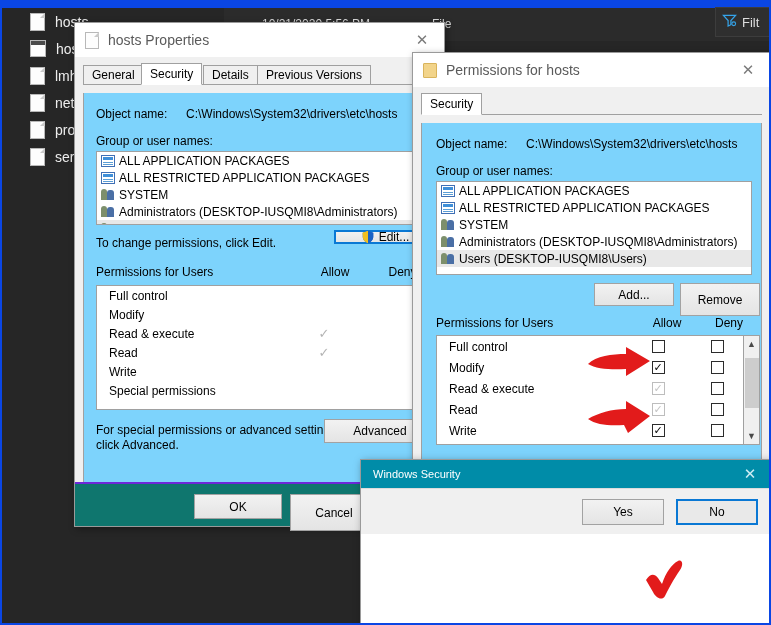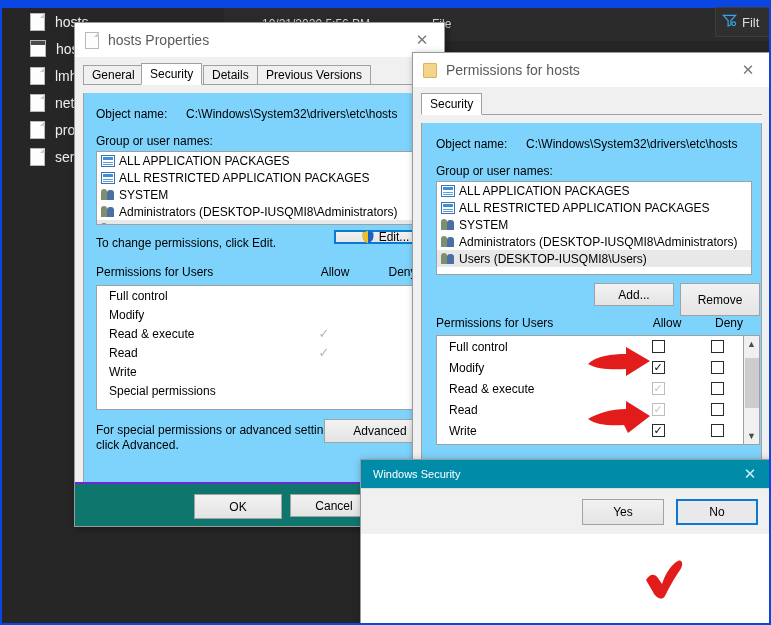--- a/index.html
+++ b/index.html
@@ -453,21 +453,21 @@
       <div class="lbl" style="position:absolute; left:12px; top:345px;">click Advanced.</div>
       <div class="btn" style="position:absolute; left:240px; top:326px; width:112px; height:24px;">
         <span>Advanced</span>
       </div>
     </div>
 
     <div class="btnbar">
       <div class="btn" style="position:absolute; left:119px; top:10px; width:88px; height:25px;">
         <span>OK</span>
       </div>
-      <div class="btn" style="position:absolute; left:215px; top:10px; width:88px; height:23px;">
+      <div class="btn" style="position:absolute; left:215px; top:10px; width:88px; height:37px;">
         <span>Cancel</span>
       </div>
       <div class="btn" style="position:absolute; left:311px; top:10px; width:88px; height:25px;"></div>
     </div>
   </div>
 
   <div class="win32" style="left:410px; top:50px; width:359px; height:416px;">
     <div class="win32-title">
       <span style="width:14px;height:15px;background:#f2d48a;border:1px solid #d9b45c;border-radius:1px;display:inline-block;"></span>
       <span class="t-text">Permissions for hosts</span>

